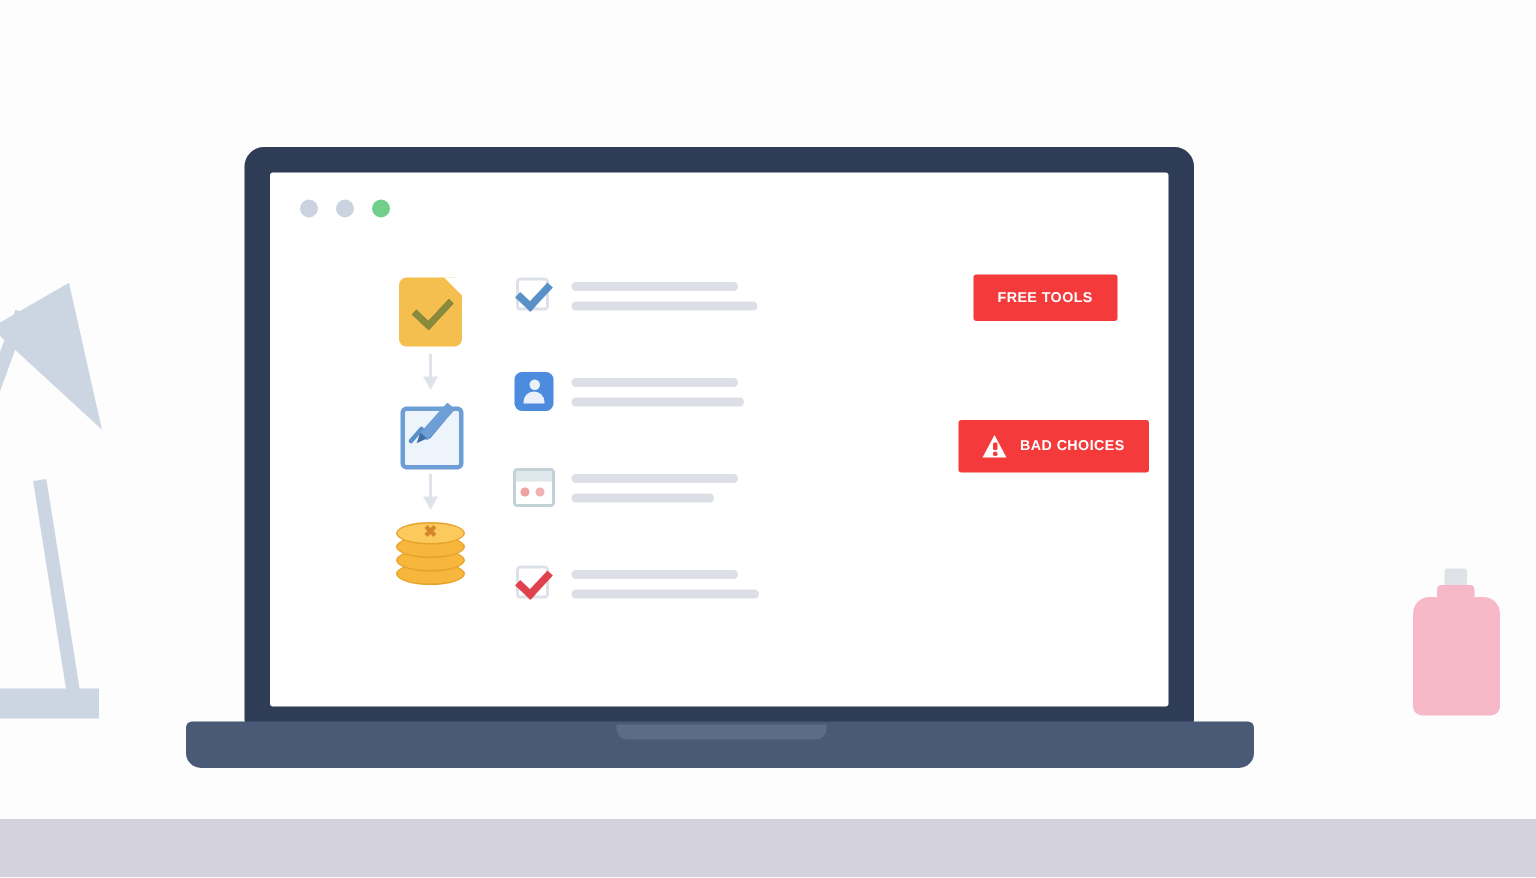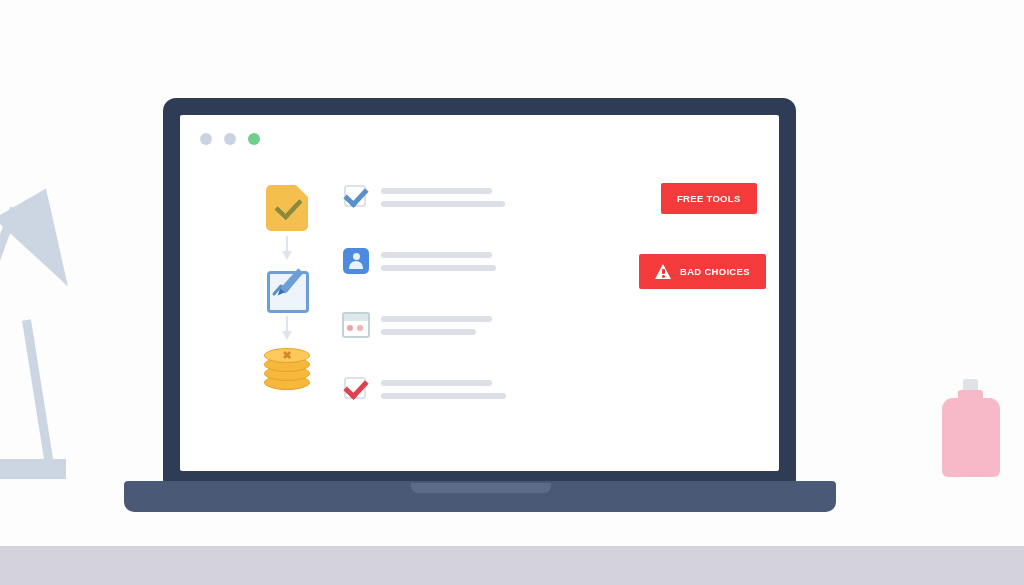--- a/index.html
+++ b/index.html
@@ -333,22 +333,22 @@
     font-size: 9.5px;
     font-weight: bold;
     letter-spacing: 0.3px;
     padding: 10px 16px;
     border: none;
     border-radius: 2px;
     cursor: pointer;
     white-space: nowrap;
     font-family: "Liberation Sans", sans-serif;
   }
-  #btn-free-tools { margin-left: 22px; }
-  #btn-bad-choices { margin-top: 40px; }
+  #btn-free-tools { margin-left: 10px; }
+  #btn-bad-choices { margin-top: 66px; }
   .warn-icon {
     position: relative;
     width: 16px; height: 15px;
     flex: none;
   }
   .warn-icon .tri {
     position: absolute; left: 0; top: 0;
     width: 0; height: 0;
     border-left: 8px solid transparent;
     border-right: 8px solid transparent;

